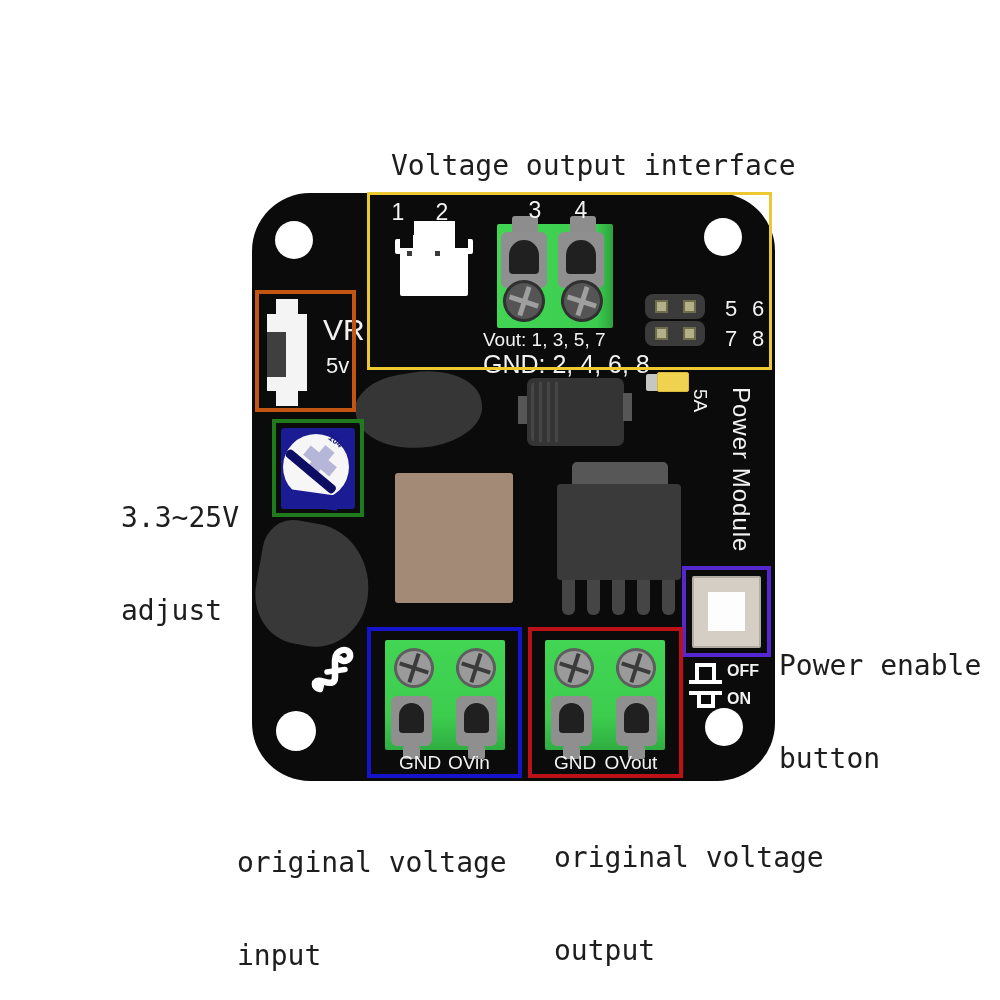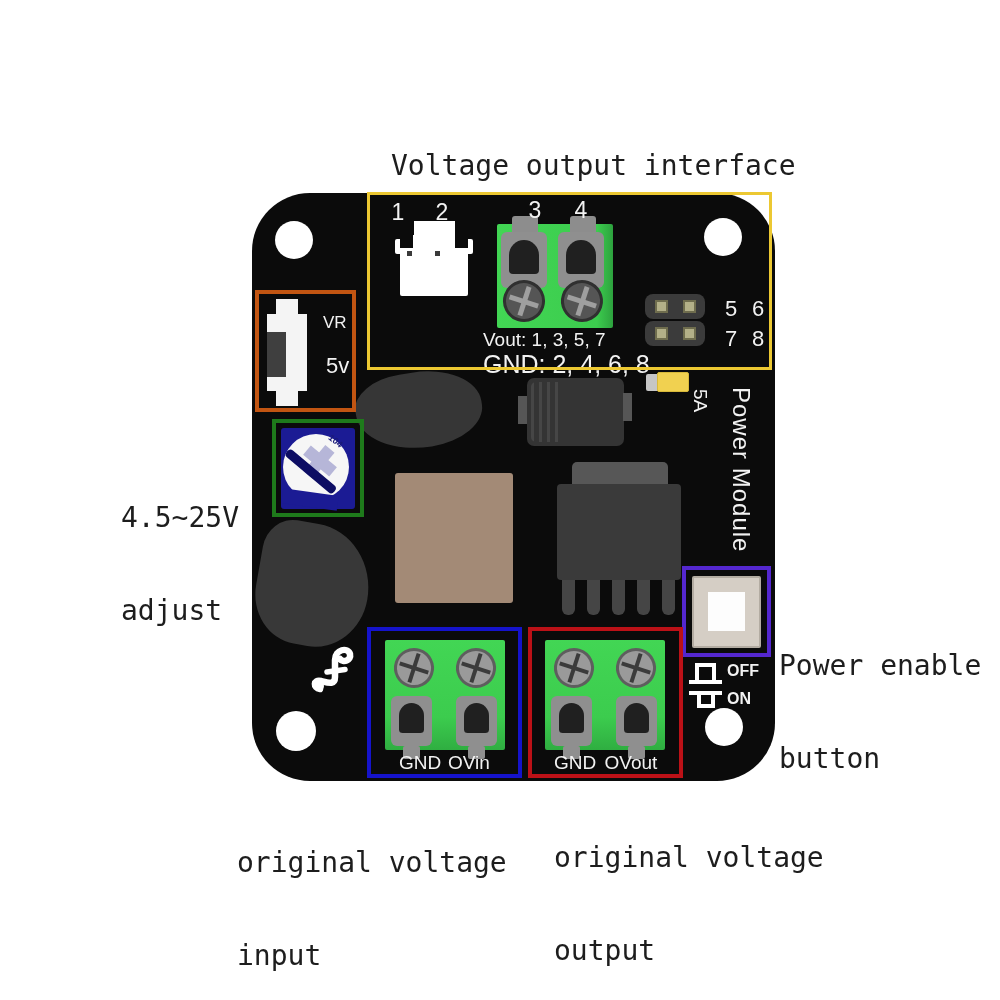--- a/index.html
+++ b/index.html
@@ -178,21 +178,21 @@
 
   <div class="bt" style="left:388px;top:199px;width:20px;text-align:center;font-size:23px;">1</div>
   <div class="bt" style="left:432px;top:199px;width:20px;text-align:center;font-size:23px;">2</div>
   <div class="bt" style="left:525px;top:197px;width:20px;text-align:center;font-size:23px;">3</div>
   <div class="bt" style="left:571px;top:197px;width:20px;text-align:center;font-size:23px;">4</div>
   <div class="bt" style="left:721px;top:296px;width:20px;text-align:center;font-size:22px;">5</div>
   <div class="bt" style="left:748px;top:296px;width:20px;text-align:center;font-size:22px;">6</div>
   <div class="bt" style="left:721px;top:326px;width:20px;text-align:center;font-size:22px;">7</div>
   <div class="bt" style="left:748px;top:326px;width:20px;text-align:center;font-size:22px;">8</div>
 
-  <div class="bt" style="left:323px;top:313px;font-size:17px;">VR</div>
+  <div class="bt" style="left:323px;top:313px;font-size:30px;">VR</div>
   <div class="bt" style="left:326px;top:353px;font-size:22px;">5v</div>
 
   <div class="bt" style="left:483px;top:329px;font-size:19px;">Vout: 1, 3, 5, 7</div>
   <div class="bt" style="left:483px;top:350px;font-size:25px;">GND: 2, 4, 6, 8</div>
 
   <div class="bt vtext" style="left:689px;top:389px;font-size:19px;">5A</div>
   <div class="bt vtext" style="left:727px;top:387px;font-size:24px;letter-spacing:1px;">Power Module</div>
 
   <svg class="abs" style="left:687px;top:659px;" width="37" height="27" viewBox="0 0 37 27">
     <path d="M2 23 H35" stroke="#ffffff" stroke-width="4" fill="none"></path>
@@ -214,21 +214,21 @@
   <div class="hbox" style="left:255px;top:290px;width:101px;height:122px;border:4px solid var(--highlight-orange,#c25512);"></div>
   <div class="hbox" style="left:272px;top:419px;width:92px;height:98px;border:4px solid var(--highlight-green,#1e7a1b);"></div>
   <div class="hbox" style="left:682px;top:566px;width:89px;height:91px;border:4px solid var(--highlight-purple,#5427cf);"></div>
   <div class="hbox" style="left:367px;top:627px;width:155px;height:151px;border:4px solid var(--highlight-blue,#1513cb);"></div>
   <div class="hbox" style="left:528px;top:627px;width:155px;height:151px;border:4px solid var(--highlight-red,#bc1117);"></div>
 
   <div class="mono" style="left:376px;top:150px;margin-left:15px;">Voltage output interface</div>
   <div class="mono" style="right:763px;top:317px;text-align:right;">
   </div>
   <div class="mono" style="left:121px;top:440px;">
-    <div>4.5~25V</div>
+    <div>3.3~25V</div>
     <div>adjust</div>
   </div>
   <div class="mono" style="left:779px;top:588px;">
     <div>Power enable</div>
     <div>button</div>
   </div>
   <div class="mono" style="left:237px;top:785px;">
     <div>original voltage</div>
     <div>input</div>
   </div>

